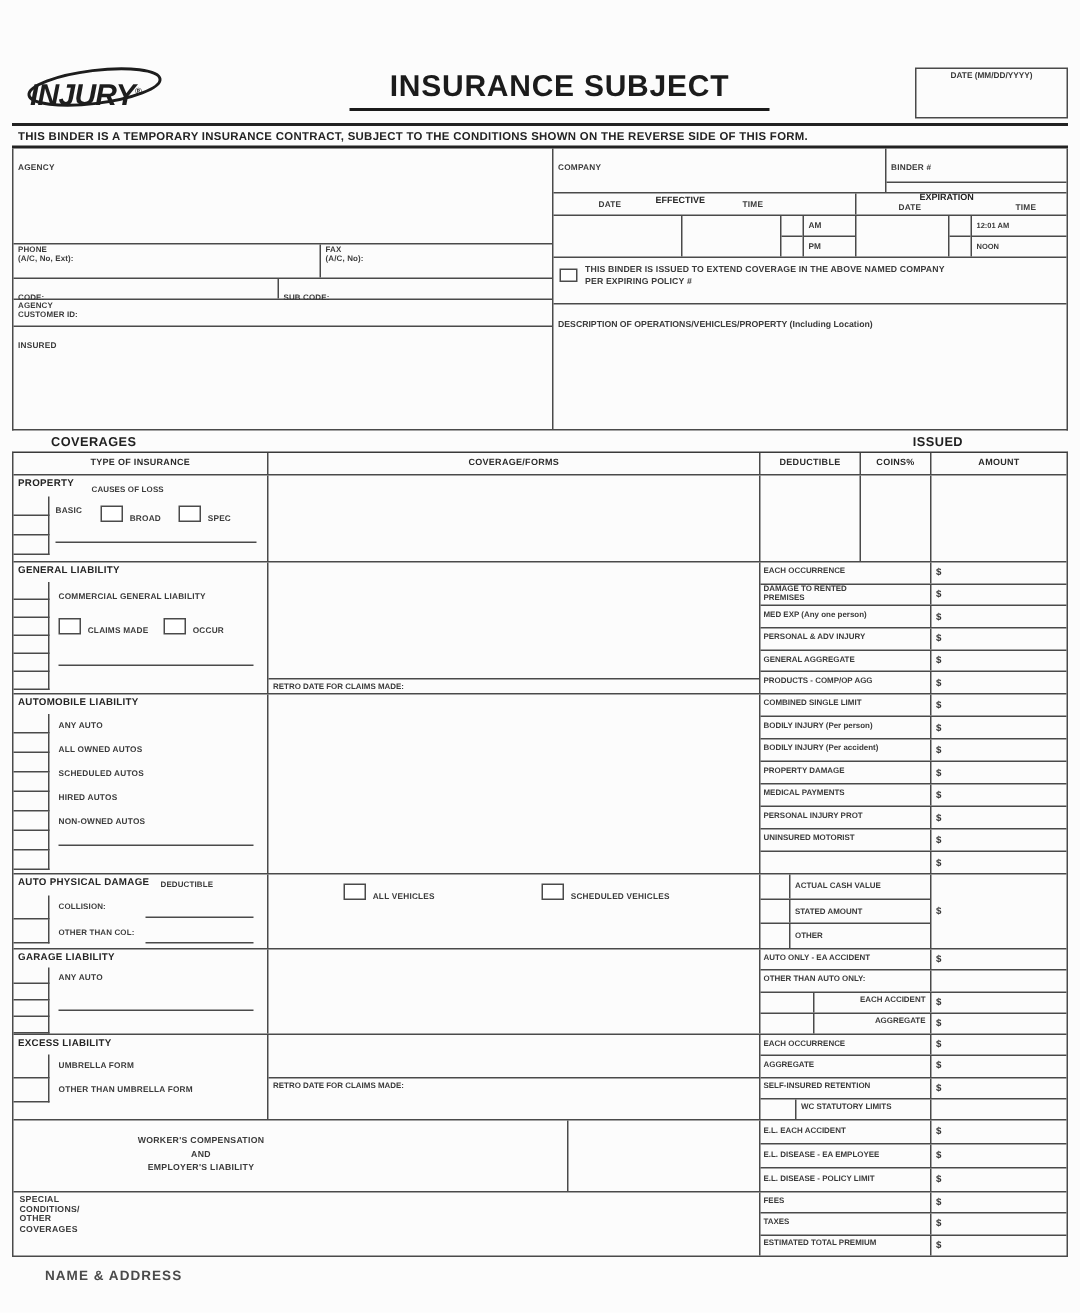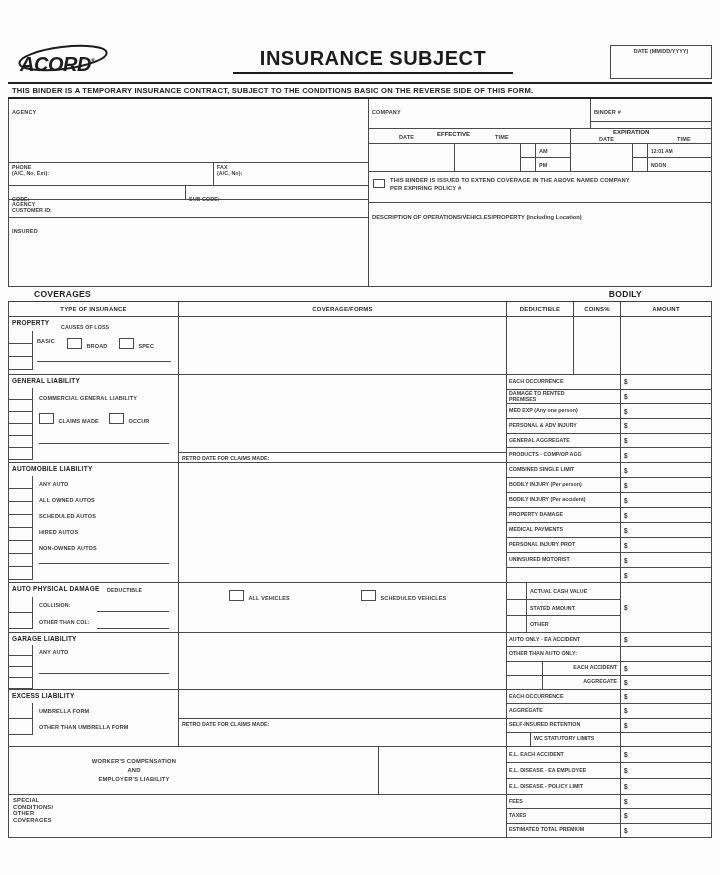--- a/index.html
+++ b/index.html
@@ -105,29 +105,29 @@
 <body>
 
 <div class="page">
 <div class="inner">
 
   <div class="hdr">
     <div class="logo">
       <svg width="96" height="38" viewBox="0 0 96 38">
         <ellipse cx="47" cy="16" rx="44" ry="11" fill="none" stroke="#1d1d1d" stroke-width="2" transform="rotate(-7 47 16)"></ellipse>
       </svg>
-      <div class="txt"><span>ACORD</span><sup>®</sup></div>
+      <div class="txt"><span>INJURY</span><sup>®</sup></div>
     </div>
     <div class="title">INSURANCE SUBJECT</div>
     <div class="datebox">
       <span>DATE (MM/DD/YYYY)</span>
     </div>
   </div>
 
-  <div class="banner">THIS BINDER IS A TEMPORARY INSURANCE CONTRACT, SUBJECT TO THE CONDITIONS BASIC ON THE REVERSE SIDE OF THIS FORM.</div>
+  <div class="banner">THIS BINDER IS A TEMPORARY INSURANCE CONTRACT, SUBJECT TO THE CONDITIONS SHOWN ON THE REVERSE SIDE OF THIS FORM.</div>
 
   <div class="info">
     <div class="info-l">
       <div class="agency-box"><span class="lbl">AGENCY</span></div>
       <div class="phone-row">
         <div class="phone-cell">
           <div class="lbl2">PHONE</div>
           <div class="lbl2">(A/C, No, Ext):</div>
         </div>
         <div class="fax-cell">
@@ -195,21 +195,21 @@
         <div class="note">THIS BINDER IS ISSUED TO EXTEND COVERAGE IN THE ABOVE NAMED COMPANY PER EXPIRING POLICY #</div>
       </div>
       <div class="rowE">
         <span style="font-size:5.8px;font-weight:bold;">DESCRIPTION OF OPERATIONS/VEHICLES/PROPERTY (Including Location)</span>
       </div>
     </div>
   </div>
 
   <div class="covstrip">
     <span class="cov">COVERAGES</span>
-    <span class="lim">BODILY</span>
+    <span class="lim">ISSUED</span>
   </div>
 
   <div class="tbl">
 
     <div class="thead">
       <div class="th w-type">TYPE OF INSURANCE</div>
       <div class="th w-forms">COVERAGE/FORMS</div>
       <div class="th w-ded">DEDUCTIBLE</div>
       <div class="th w-coins">COINS%</div>
       <div class="th w-amt">AMOUNT</div>
@@ -499,15 +499,16 @@
             </div>
         <div class="lrow">
               <div class="ll">ESTIMATED TOTAL PREMIUM</div>
               <div class="la">$</div>
             </div>
       </div>
     </div>
 
   </div>
 
+  <div class="footer">NAME &amp; ADDRESS</div>
 
 </div>
 </div>
 
 </body></html>

